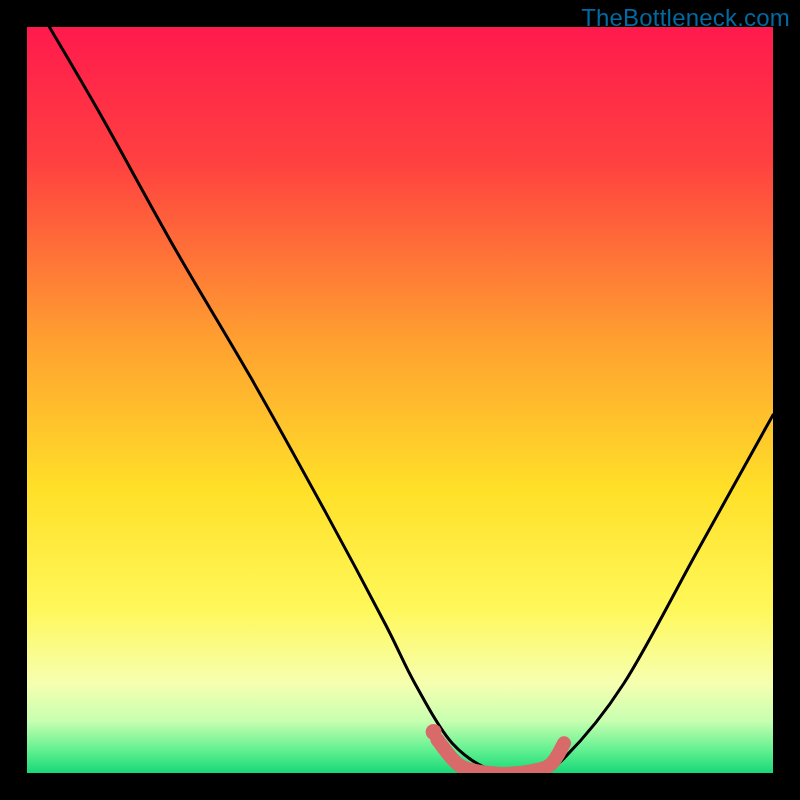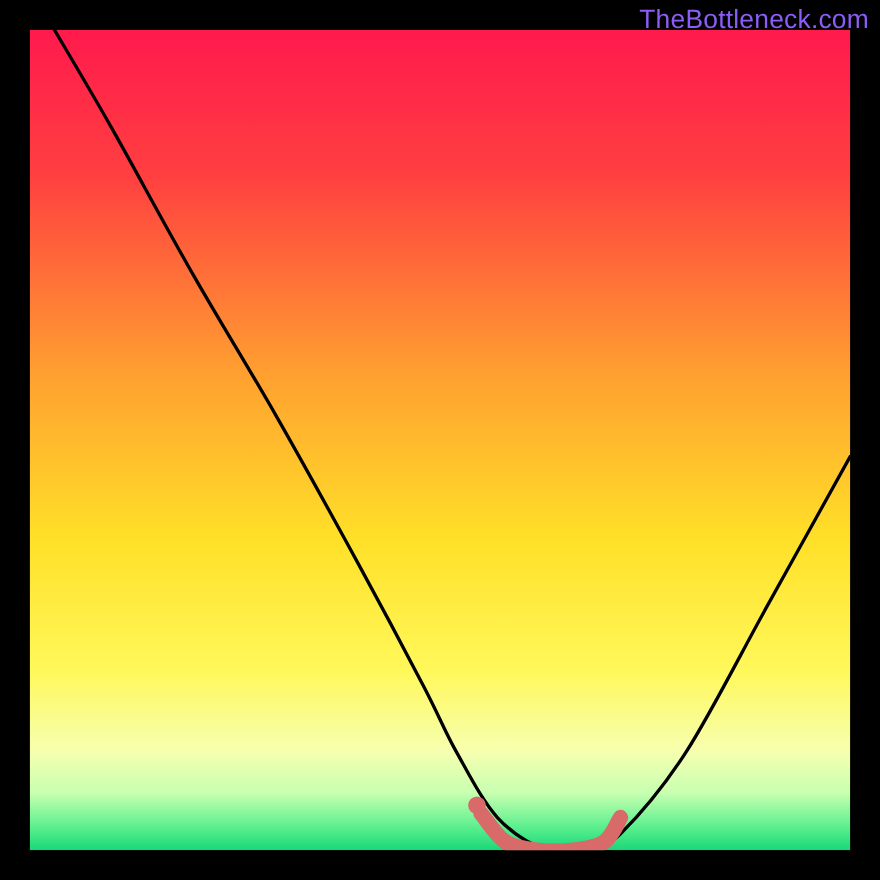--- a/index.html
+++ b/index.html
@@ -16,21 +16,21 @@
     left: 27px;
     top: 27px;
     width: 746px;
     height: 746px;
     background: #000;
   }
   .watermark {
     position: absolute;
     top: 4px;
     right: 10px;
-    color: #8b5cf6;
+    color: #0369a1;
     font-size: 24px;
     font-weight: 500;
     letter-spacing: 0.2px;
     z-index: 10;
   }
   svg {
     display: block;
   }
 </style>
 </head>

